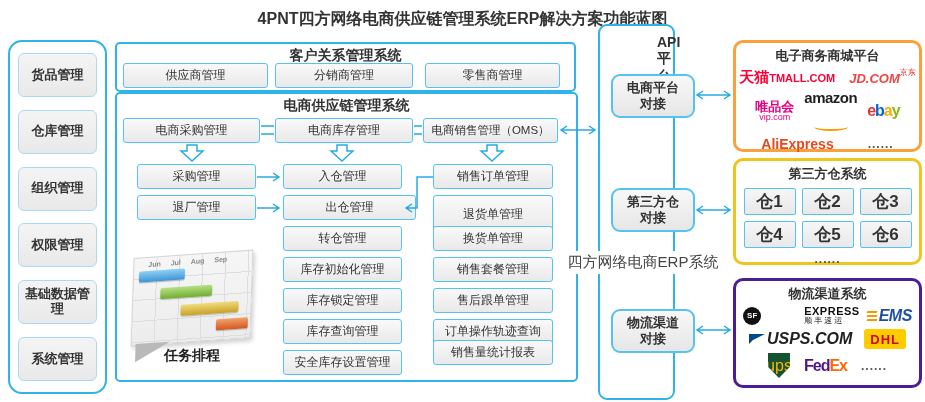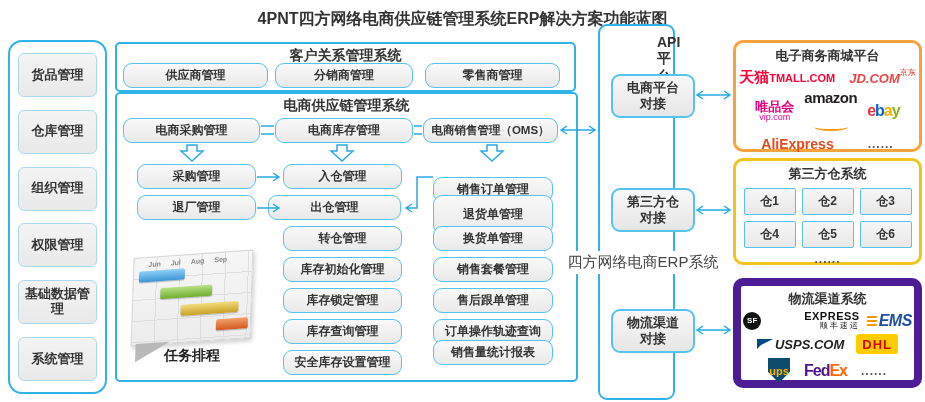--- a/index.html
+++ b/index.html
@@ -10,23 +10,23 @@
   .main-title{
     position:absolute;top:9px;left:0;width:100%;text-align:center;
     font-size:16px;font-weight:600;color:#333;
   }
   
   .frame{position:absolute;border:2px solid #2FB3E8;border-radius:5px;background:#fff;box-sizing:border-box;}
   .frame-title{text-align:center;font-size:14px;font-weight:bold;color:#333;margin-top:3px;}
   
   .box{
     position:absolute;background:linear-gradient(#f9f9f9,#e9e9e9);
-    border:1px solid #55C2EF;border-radius:9px;box-sizing:border-box;
+    border:1px solid #55C2EF;border-radius:3px;box-sizing:border-box;
     display:flex;align-items:center;justify-content:center;
-    font-size:12px;font-weight:bold;color:#333;white-space:nowrap;
+    font-size:12px;font-weight:normal;color:#333;white-space:nowrap;
   }
   
   #sidebar{position:absolute;left:8px;top:40px;width:99px;height:354px;border:2px solid #2FB3E8;
     border-radius:14px;background:#fff;box-sizing:border-box;
     display:flex;flex-direction:column;justify-content:space-between;padding:11px 8px;}
   .side-item{
     height:44px;background:linear-gradient(#f4f4f4,#e9e9e9);border:1px solid #A9D9F3;border-radius:6px;
     display:flex;align-items:center;justify-content:center;text-align:center;
     font-size:13px;font-weight:bold;color:#333;line-height:1.15;padding:0 4px;box-sizing:border-box;
   }
@@ -56,41 +56,41 @@
   .vip-en{color:#E4007F;font-size:9px;}
   .amazon-wrap{display:flex;flex-direction:column;align-items:center;line-height:1;gap:20px;}
   .amazon{color:#221F1F;font-weight:bold;font-size:15px;letter-spacing:-0.5px;}
   .smile{width:34px;height:6px;border-bottom:2px solid #FF9900;border-radius:0 0 60% 60%;margin-top:-2px;}
   .ebay{font-weight:bold;font-size:16px;letter-spacing:-1px;}
   .ebay .e{color:#E53238}.ebay .b{color:#0064D2}.ebay .a{color:#F5AF02}.ebay .y{color:#86B817}
   .aliexpress{color:#E8481C;font-weight:bold;font-size:14px;}
   
   .wh-grid{display:grid;grid-template-columns:repeat(3,52px);gap:6px;justify-content:center;margin-top:5px;}
   .wh-cell{height:25px;background:linear-gradient(#f6f6f6,#e8e8e8);border:1px solid #55C2EF;border-radius:2px;
-    display:flex;align-items:center;justify-content:center;font-size:12px;font-weight:bold;color:#333;}
+    display:flex;align-items:center;justify-content:center;font-size:17px;font-weight:bold;color:#333;}
   
   .sf-wrap{display:flex;align-items:center;gap:3px;}
   .sf-circle{width:18px;height:18px;border-radius:50%;background:#111;color:#fff;display:flex;align-items:center;justify-content:center;
     font-size:8px;font-weight:bold;}
   .sf-text{display:flex;flex-direction:column;line-height:1;margin-left:40px;}
   .sf-express{font-size:11px;font-weight:bold;color:#111;letter-spacing:0.5px;}
   .sf-cn{font-size:8px;color:#111;letter-spacing:2px;}
   .ems-wrap{display:flex;align-items:center;gap:2px;}
   .ems-stripes{display:flex;flex-direction:column;gap:2px;}
   .ems-stripes i{display:block;width:10px;height:2px;background:#F39800;transform:skewX(-30deg);}
   .ems{color:#1E50A2;font-weight:bold;font-style:italic;font-size:16px;letter-spacing:-0.5px;}
   .usps-wrap{display:flex;align-items:center;gap:2px;}
   .usps-eagle{width:0;height:0;border-top:6px solid #004B87;border-right:12px solid transparent;border-bottom:4px solid transparent;
     border-left:4px solid #004B87;}
-  .usps{color:#222;font-weight:bold;font-style:italic;font-size:13px;}
+  .usps{color:#222;font-weight:bold;font-style:italic;font-size:16px;}
   .dhl-wrap{background:#FFCC00;border-radius:3px;padding:1px 6px;}
   .dhl{color:#D40511;font-weight:bold;font-size:13px;letter-spacing:1px;text-align:right;}
-  .ups-shield{width:22px;height:25px;background:#0c4a6e;color:#FFB500;
+  .ups-shield{width:22px;height:25px;background:#14532d;color:#FFB500;
     clip-path:polygon(0 0,100% 0,100% 55%,50% 100%,0 55%);
-    display:flex;align-items:center;justify-content:center;font-size:11px;font-weight:bold;}
+    display:flex;align-items:center;justify-content:center;font-size:16px;font-weight:normal;}
   .fedex .fed{color:#4D148C;font-weight:bold;font-size:16px;letter-spacing:-1px;}
   .fedex .ex{color:#FF6600;font-weight:bold;font-size:16px;letter-spacing:-1px;}
   
   .scheduler{
     position:absolute;left:15px;top:160px;width:118px;height:86px;
     transform:rotate(-4deg) skewX(-6deg);
     background:
       repeating-linear-gradient(to right,transparent 0 22px,#ddd 22px 23px),
       repeating-linear-gradient(to bottom,transparent 0 20px,#ddd 20px 21px),
       linear-gradient(#f6f6f6,#ececec);
@@ -151,28 +151,28 @@
   </div>
 
   <div class="box" style="left:123px;top:118px;width:137px;height:25px;">电商采购管理</div>
   <div class="box" style="left:275px;top:118px;width:138px;height:25px;">电商库存管理</div>
   <div class="box" style="left:423px;top:118px;width:135px;height:25px;font-size:11.5px;">电商销售管理（OMS）</div>
 
   <div class="box" style="left:137px;top:164px;width:119px;height:25px;">采购管理</div>
   <div class="box" style="left:137px;top:195px;width:119px;height:25px;">退厂管理</div>
 
   <div class="box" style="left:283px;top:164px;width:119px;height:25px;">入仓管理</div>
-  <div class="box" style="left:268px;top:195px;width:133px;height:25px;">出仓管理</div>
+  <div class="box" style="left:283px;top:195px;width:133px;height:25px;">出仓管理</div>
   <div class="box" style="left:283px;top:226px;width:119px;height:25px;">转仓管理</div>
   <div class="box" style="left:283px;top:257px;width:119px;height:25px;">库存初始化管理</div>
   <div class="box" style="left:283px;top:288px;width:119px;height:25px;">库存锁定管理</div>
   <div class="box" style="left:283px;top:319px;width:119px;height:25px;">库存查询管理</div>
   <div class="box" style="left:283px;top:350px;width:119px;height:25px;">安全库存设置管理</div>
 
-  <div class="box" style="left:433px;top:164px;width:120px;height:25px;margin-top:13px;">销售订单管理</div>
+  <div class="box" style="left:433px;top:164px;width:120px;height:25px;">销售订单管理</div>
   <div class="box" style="left:433px;top:195px;width:120px;height:39px;">退货单管理</div>
   <div class="box" style="left:433px;top:226px;width:120px;height:25px;">换货单管理</div>
   <div class="box" style="left:433px;top:257px;width:120px;height:25px;">销售套餐管理</div>
   <div class="box" style="left:433px;top:288px;width:120px;height:25px;">售后跟单管理</div>
   <div class="box" style="left:433px;top:319px;width:120px;height:25px;">订单操作轨迹查询</div>
   <div class="box" style="left:433px;top:340px;width:120px;height:25px;">销售量统计报表</div>
 
   <div class="frame" style="left:598px;top:24px;width:77px;height:376px;border-radius:9px;padding-left:47px;">
     <div style="font-size:14px;font-weight:bold;margin:8px 0 0 10px;">API平台</div>
   </div>
@@ -224,23 +224,23 @@
       <div class="wh-cell">仓1</div>
       <div class="wh-cell">仓2</div>
       <div class="wh-cell">仓3</div>
       <div class="wh-cell">仓4</div>
       <div class="wh-cell">仓5</div>
       <div class="wh-cell">仓6</div>
     </div>
     <div class="dots" style="text-align:center;margin-top:4px;">......</div>
   </div>
 
-  <div class="panel" style="top:278px;height:110px;border:8px solid #4c1d95;">
+  <div class="panel" style="top:278px;height:110px;border:3px solid #4c1d95;">
     <div class="panel-title">物流渠道系统</div>
-    <div class="logo-row" style="gap:7px;text-align:right;">
+    <div class="logo-row" style="gap:7px;">
       <span class="sf-wrap">
         <span class="sf-circle">SF</span>
         <span class="sf-text">
           <span class="sf-express">EXPRESS</span>
           <span class="sf-cn">顺丰速运</span>
         </span>
       </span>
       <span class="ems-wrap">
         <span class="ems-stripes">
             <i></i>

